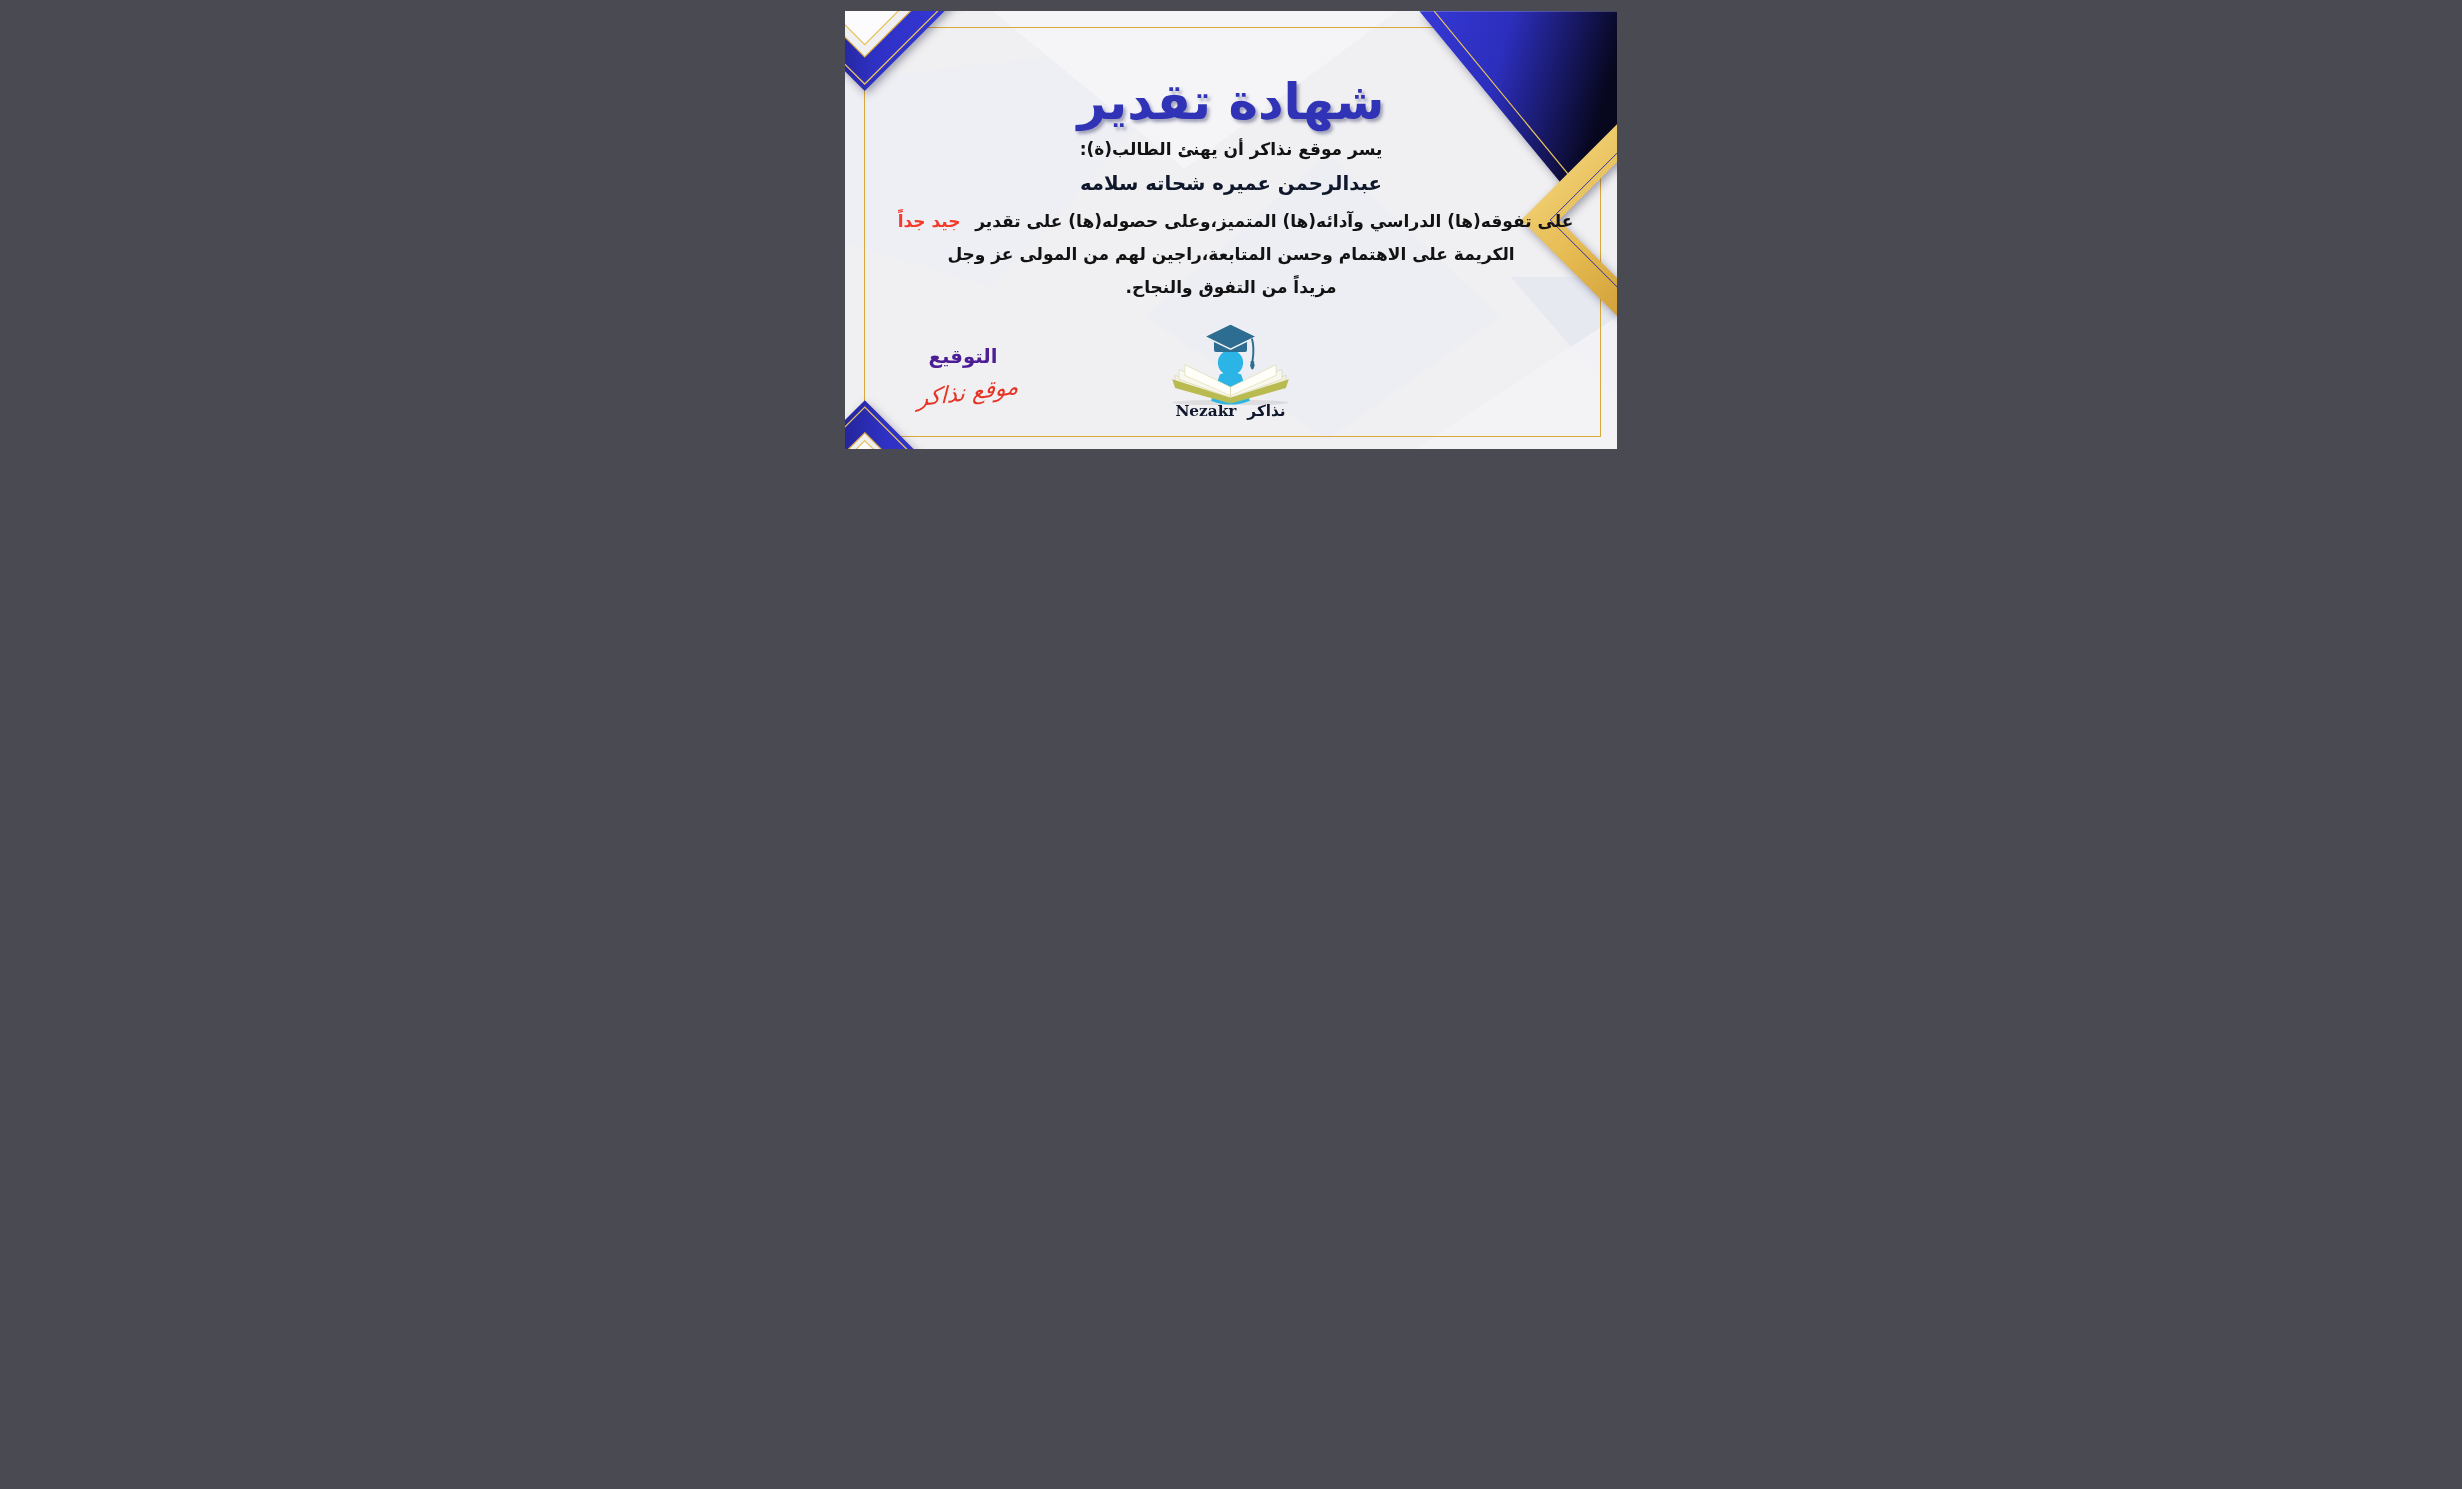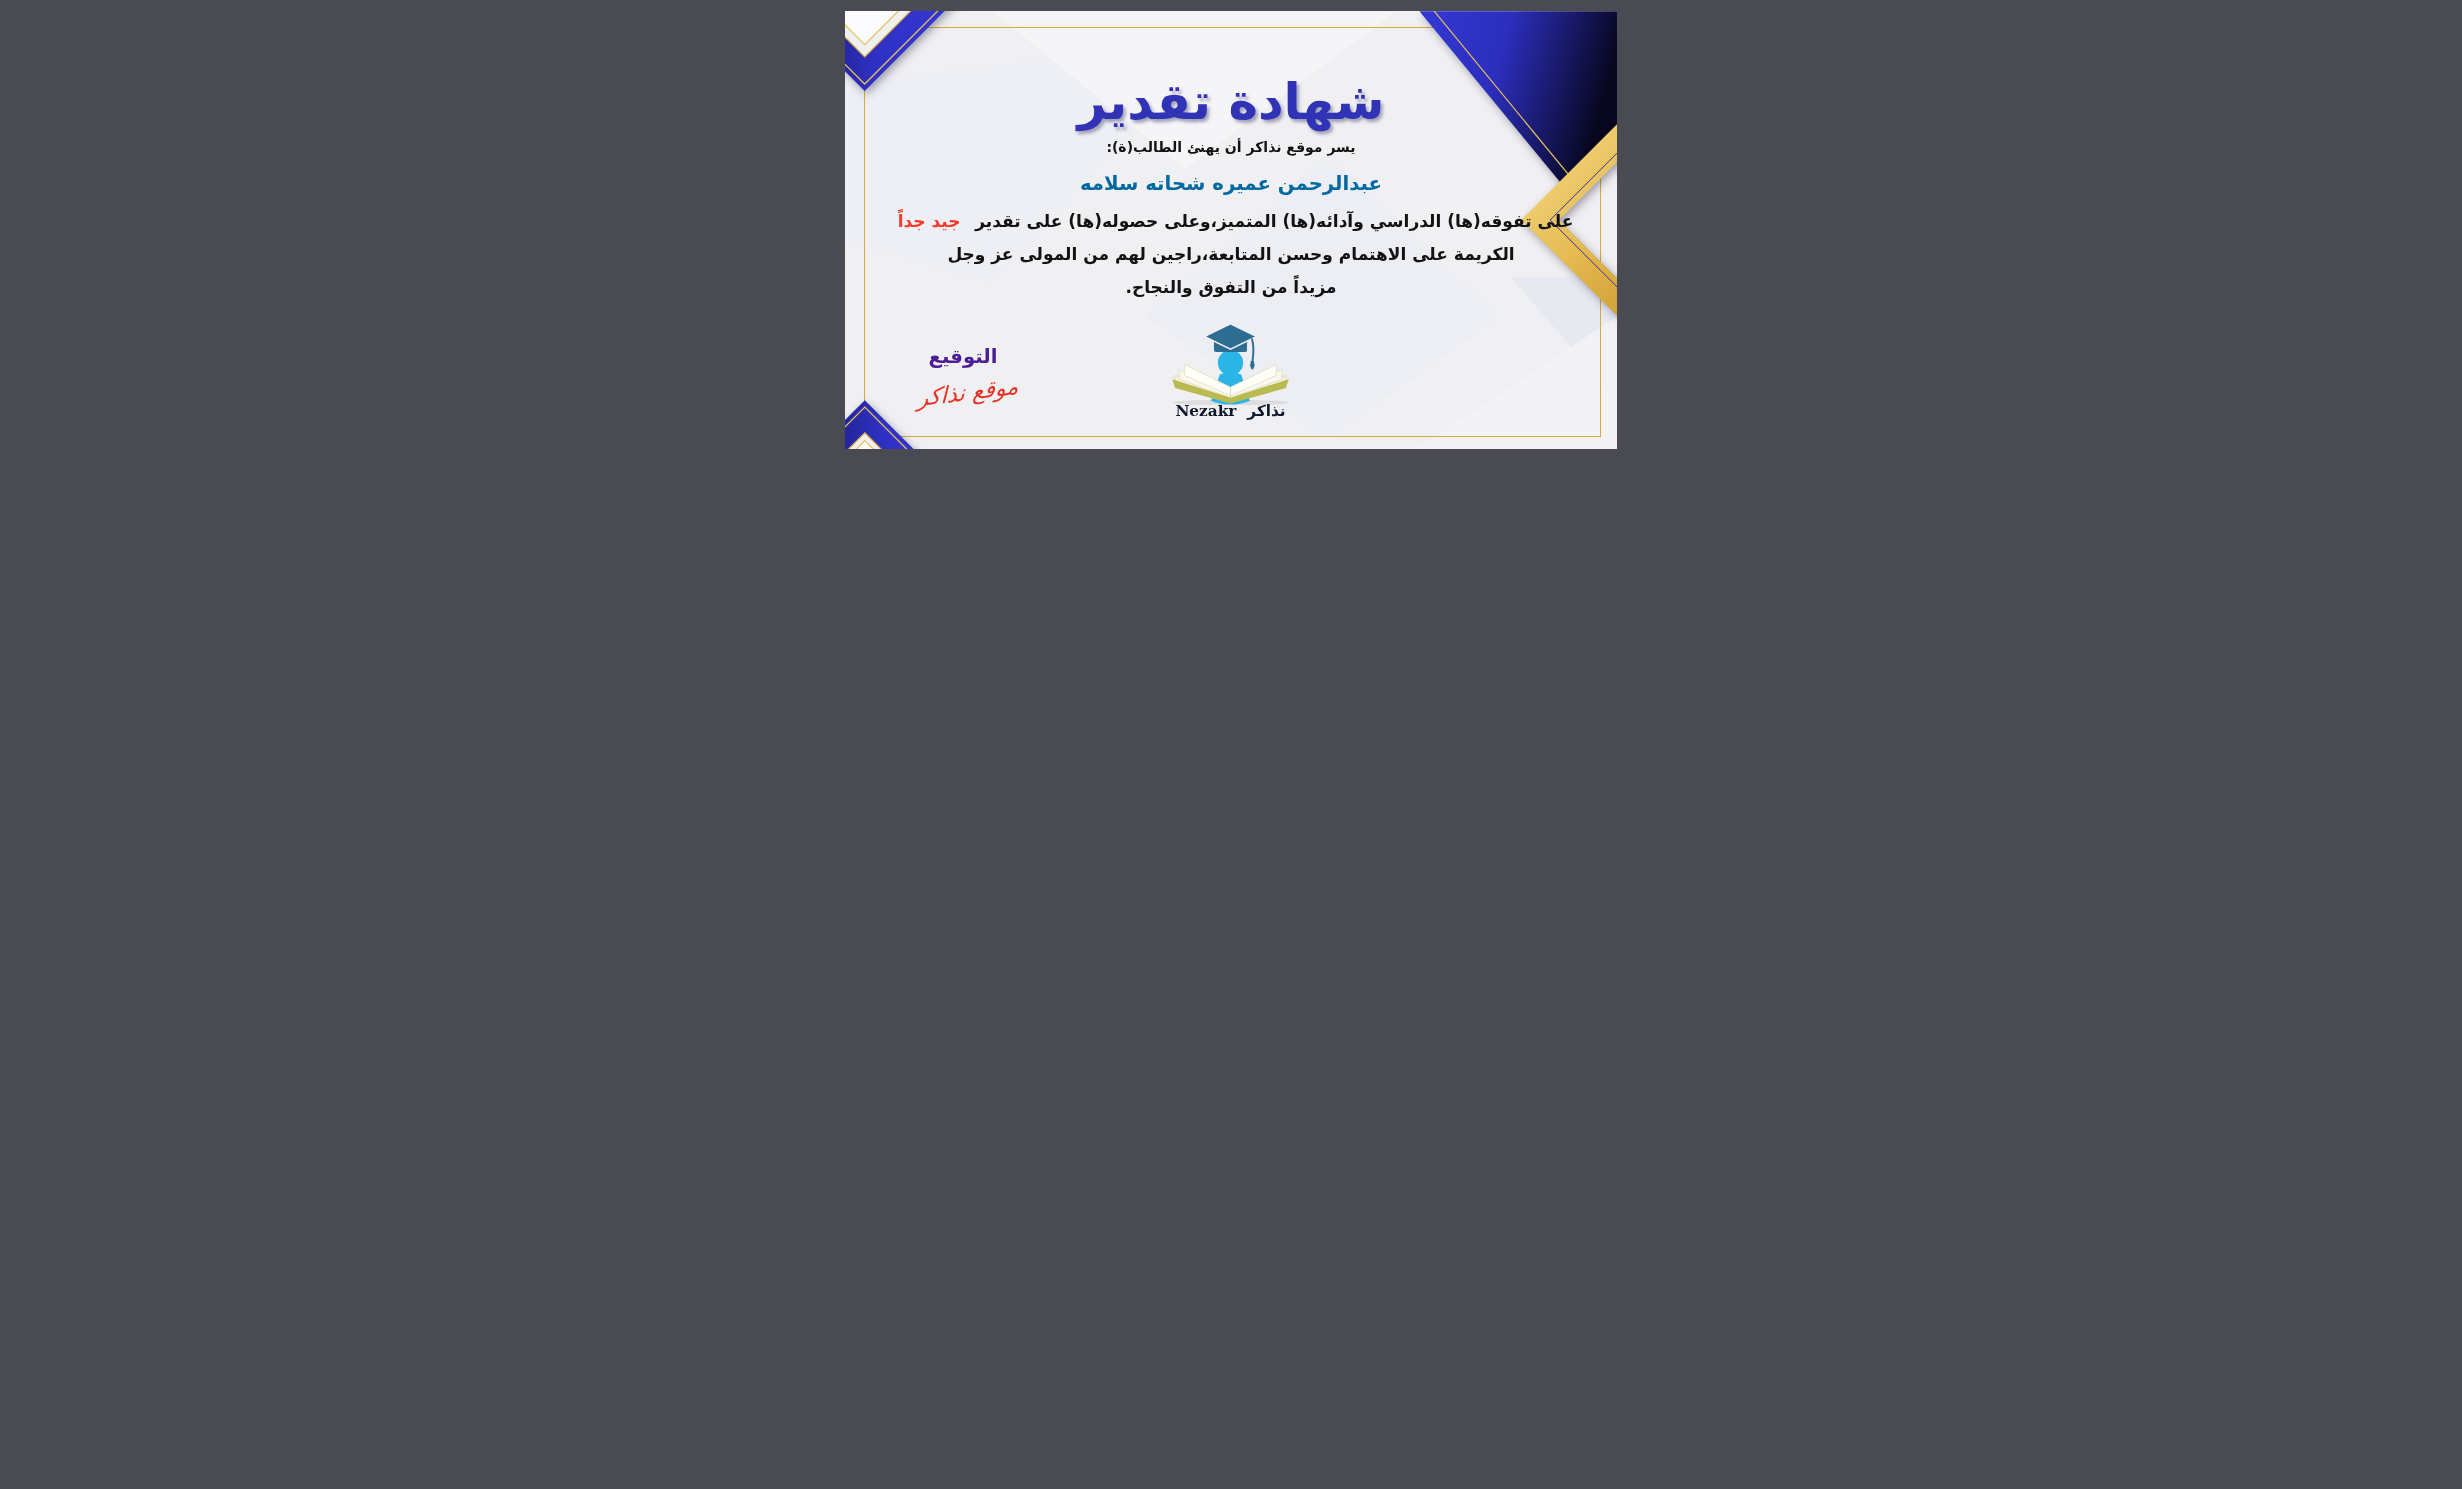--- a/index.html
+++ b/index.html
@@ -17,22 +17,22 @@
   .svg-tl{left:0;top:0;}
   .svg-bl{left:0;top:276px;}
   .svg-tr{left:542px;top:0;}
   .svg-diamond{left:660px;top:98px;}
   .shadowed{filter:drop-shadow(5px 7px 9px rgba(25,25,60,.38));}
   .txt{position:absolute;left:2%;width:96%;text-align:center;color:#121212;}
   .title{
     top:28.6px;font-size:50px;font-weight:bold;color:#3033b6;
     text-shadow:2.5px 3.4px 3.4px rgba(50,50,100,.42);letter-spacing:1px;
   }
-  .intro{top:128px;font-size:14px;font-weight:bold;}
-  .student-name{top:161px;font-size:19.7px;font-weight:bold;color:#0369a1;}
+  .intro{top:128px;font-size:17px;font-weight:bold;}
+  .student-name{top:161px;font-size:19.7px;font-weight:bold;color:#0f172a;}
   .body-text{top:194px;font-size:17px;font-weight:bold;line-height:33px;}
   .red{color:#f43b2b;}
   .pad{margin:0 14.8px;}
   .pad2{margin:0 8.9px;}
   .sign-label{position:absolute;left:69px;width:98px;top:334px;text-align:center;
     font-size:19.7px;font-weight:bold;color:#4c1d95;}
   .sign-script{
     position:absolute;left:49px;width:148px;top:368px;text-align:center;
     font-size:22.7px;color:#e53425;font-style:italic;
     transform:rotate(-7deg) skewX(-8deg);

